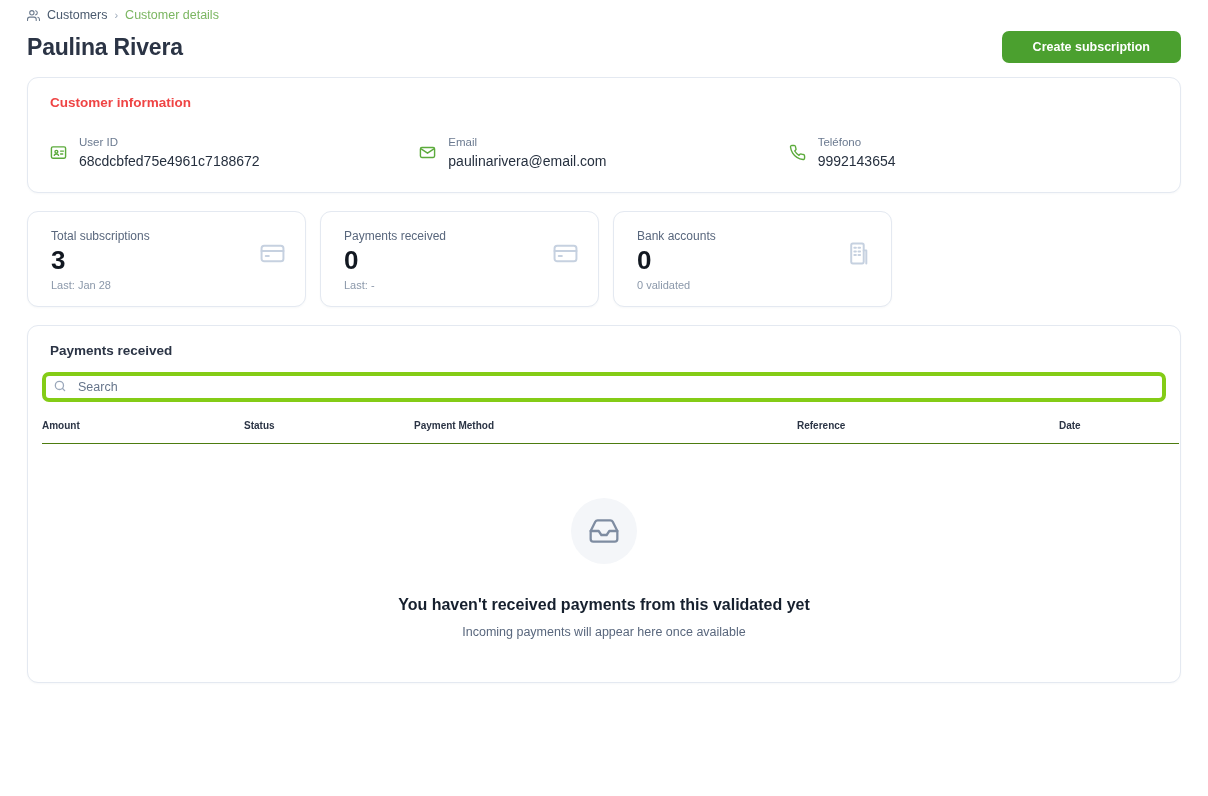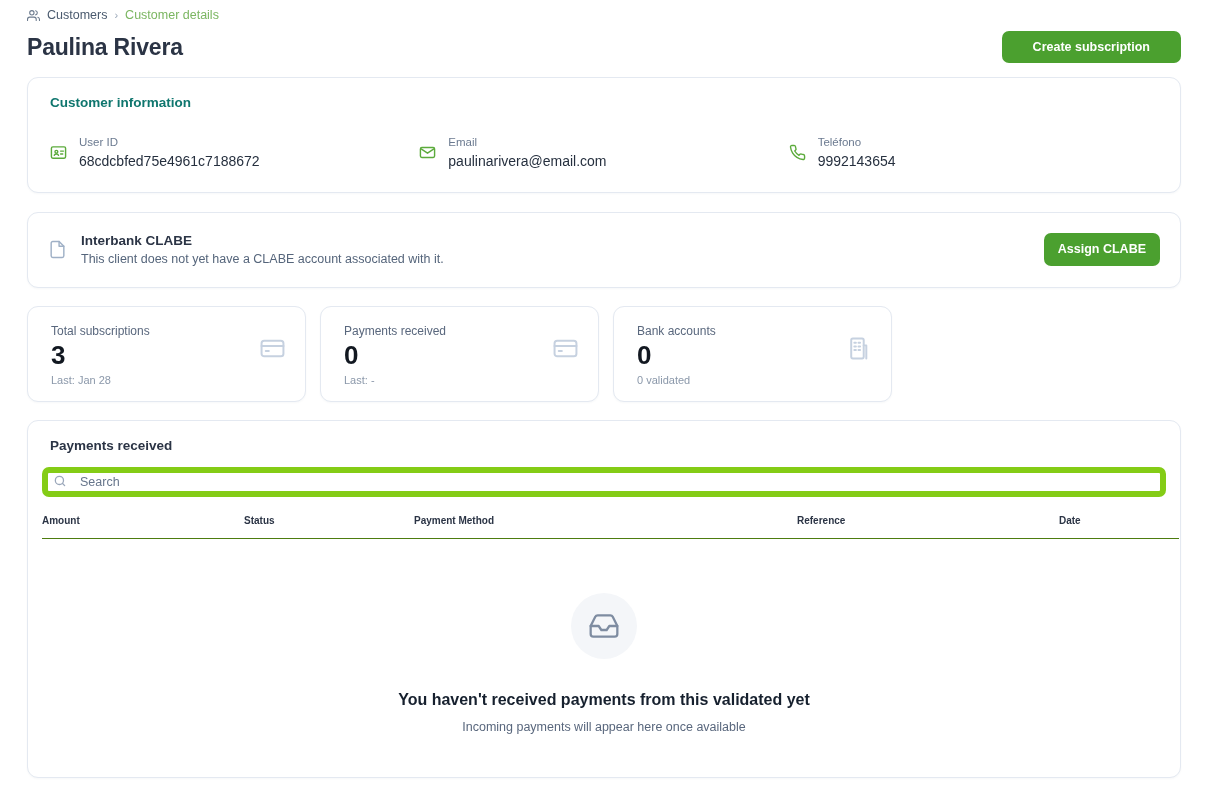--- a/index.html
+++ b/index.html
@@ -60,21 +60,21 @@
     border: 1px solid #e4e9f1;
     border-radius: 11px;
     box-shadow: 0 1px 2px rgba(30,50,80,0.035);
   }
 
   
   .info-card { margin-top: 8px; padding: 17px 22px 20px 22px; }
   .card-heading {
     font-size: 13.5px;
     font-weight: bold;
-    color: #0f766e;
+    color: #ef4444;
   }
   .info-grid {
     display: grid;
     grid-template-columns: 1fr 1fr 1fr;
     margin-top: 24px;
   }
   .info-item { display: flex; align-items: center; gap: 12px; }
   .info-icon { color: #5cab3c; display: flex; align-items: center; flex: 0 0 auto; }
   .info-label { font-size: 11.5px; color: #6b7a90; line-height: 1.5; }
   .info-value { font-size: 14px; color: #26303f; line-height: 1.45; }
@@ -141,21 +141,21 @@
     padding-left: 8px;
   }
   .search-wrap {
     margin-top: 14px;
     position: relative;
     height: 30px;
   }
   .search-input {
     width: 100%;
     height: 30px;
-    border: 6px solid #84cc16;
+    border: 4px solid #84cc16;
     border-radius: 7px;
     padding: 0 10px 0 32px;
     font-size: 12.5px;
     font-family: "Liberation Sans", sans-serif;
     color: #14532d;
     outline: none;
     background: #ffffff;
   }
   .search-input::placeholder { color: #66758b; }
   .search-icon {
@@ -279,35 +279,20 @@
         </span>
         <div>
           <div class="info-label">Teléfono</div>
           <div class="info-value">9992143654</div>
         </div>
       </div>
 
     </div>
   </div>
 
-  <div class="card clabe-card">
-    <div class="clabe-left">
-      <span class="clabe-icon">
-        <svg width="19" height="19" viewBox="0 0 24 24" fill="none" stroke="currentColor" stroke-width="1.8" stroke-linecap="round" stroke-linejoin="round">
-          <path d="M14 2H6a2 2 0 0 0-2 2v16a2 2 0 0 0 2 2h12a2 2 0 0 0 2-2V8z"></path>
-          <path d="M14 2v6h6"></path>
-        </svg>
-      </span>
-      <div>
-        <div class="clabe-title">Interbank CLABE</div>
-        <div class="clabe-sub">This client does not yet have a CLABE account associated with it.</div>
-      </div>
-    </div>
-    <button class="btn-clabe">Assign CLABE</button>
-  </div>
 
   <div class="stats-row">
 
     <div class="card stat-card">
       <div>
         <div class="stat-label">Total subscriptions</div>
         <div class="stat-value">3</div>
         <div class="stat-sub">Last: Jan 28</div>
       </div>
       <span class="stat-icon">

